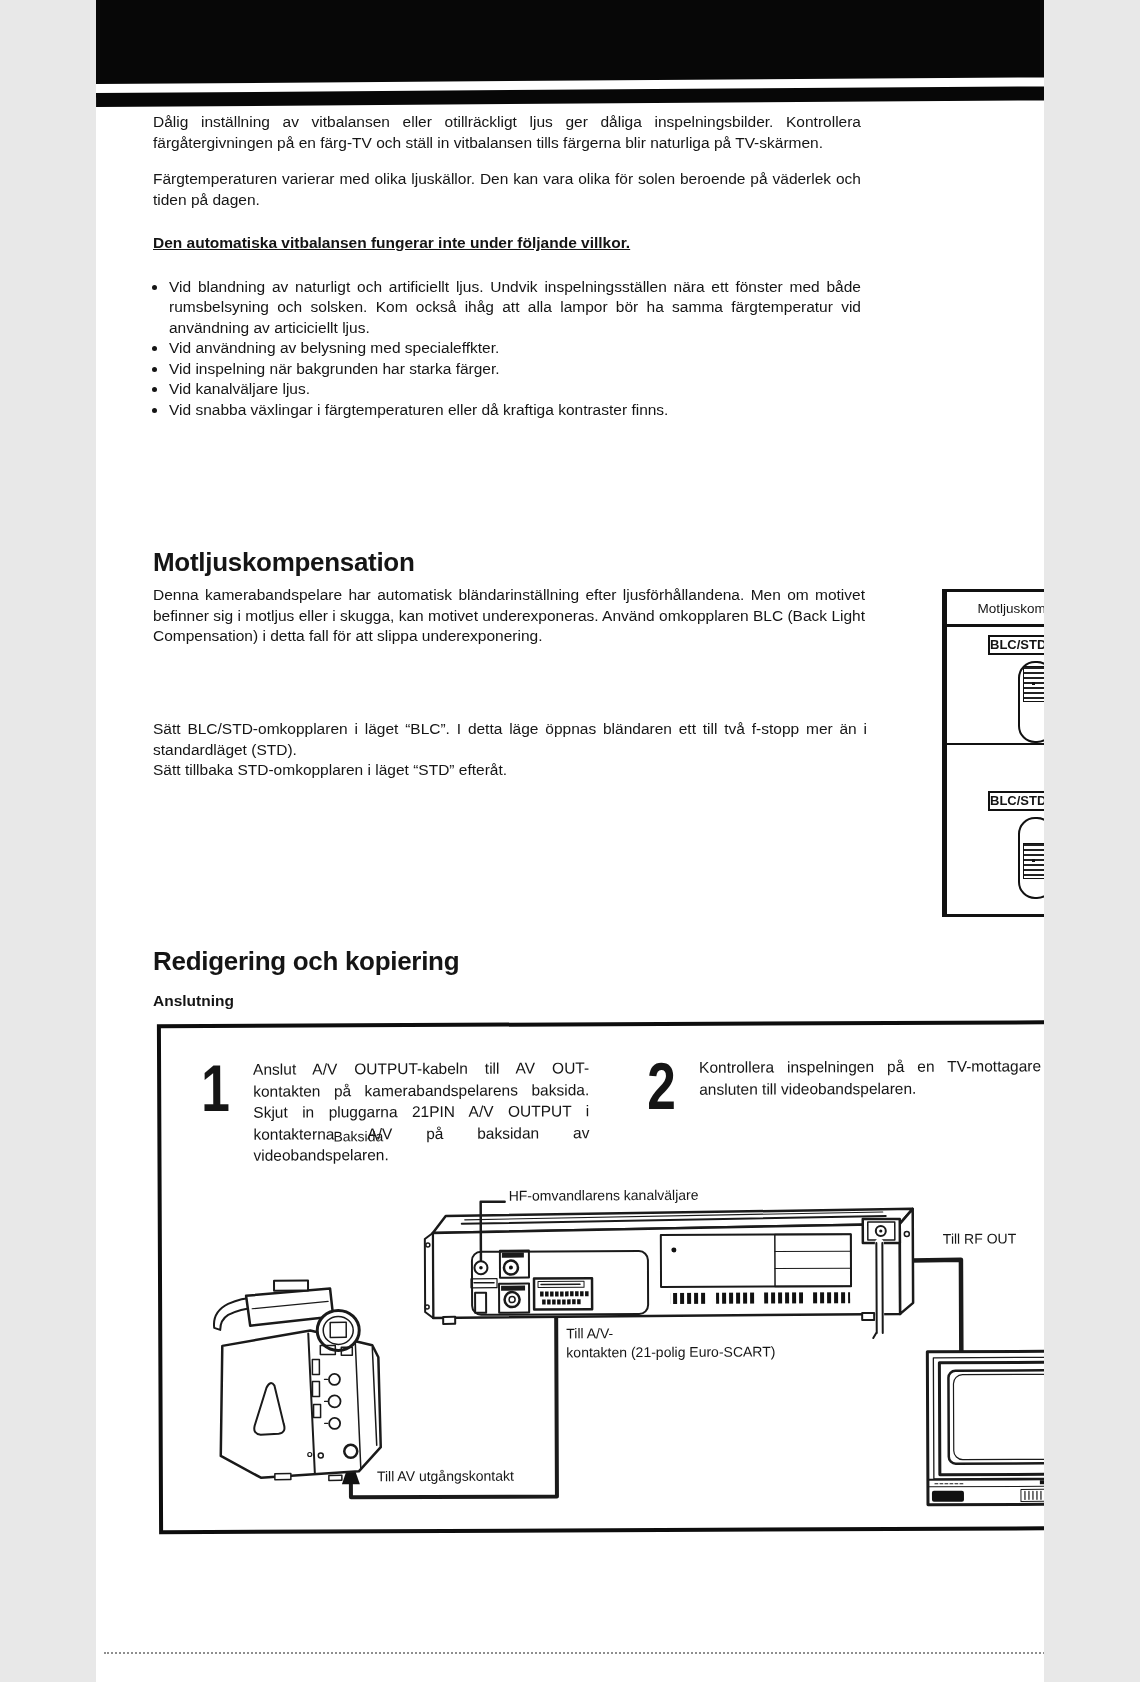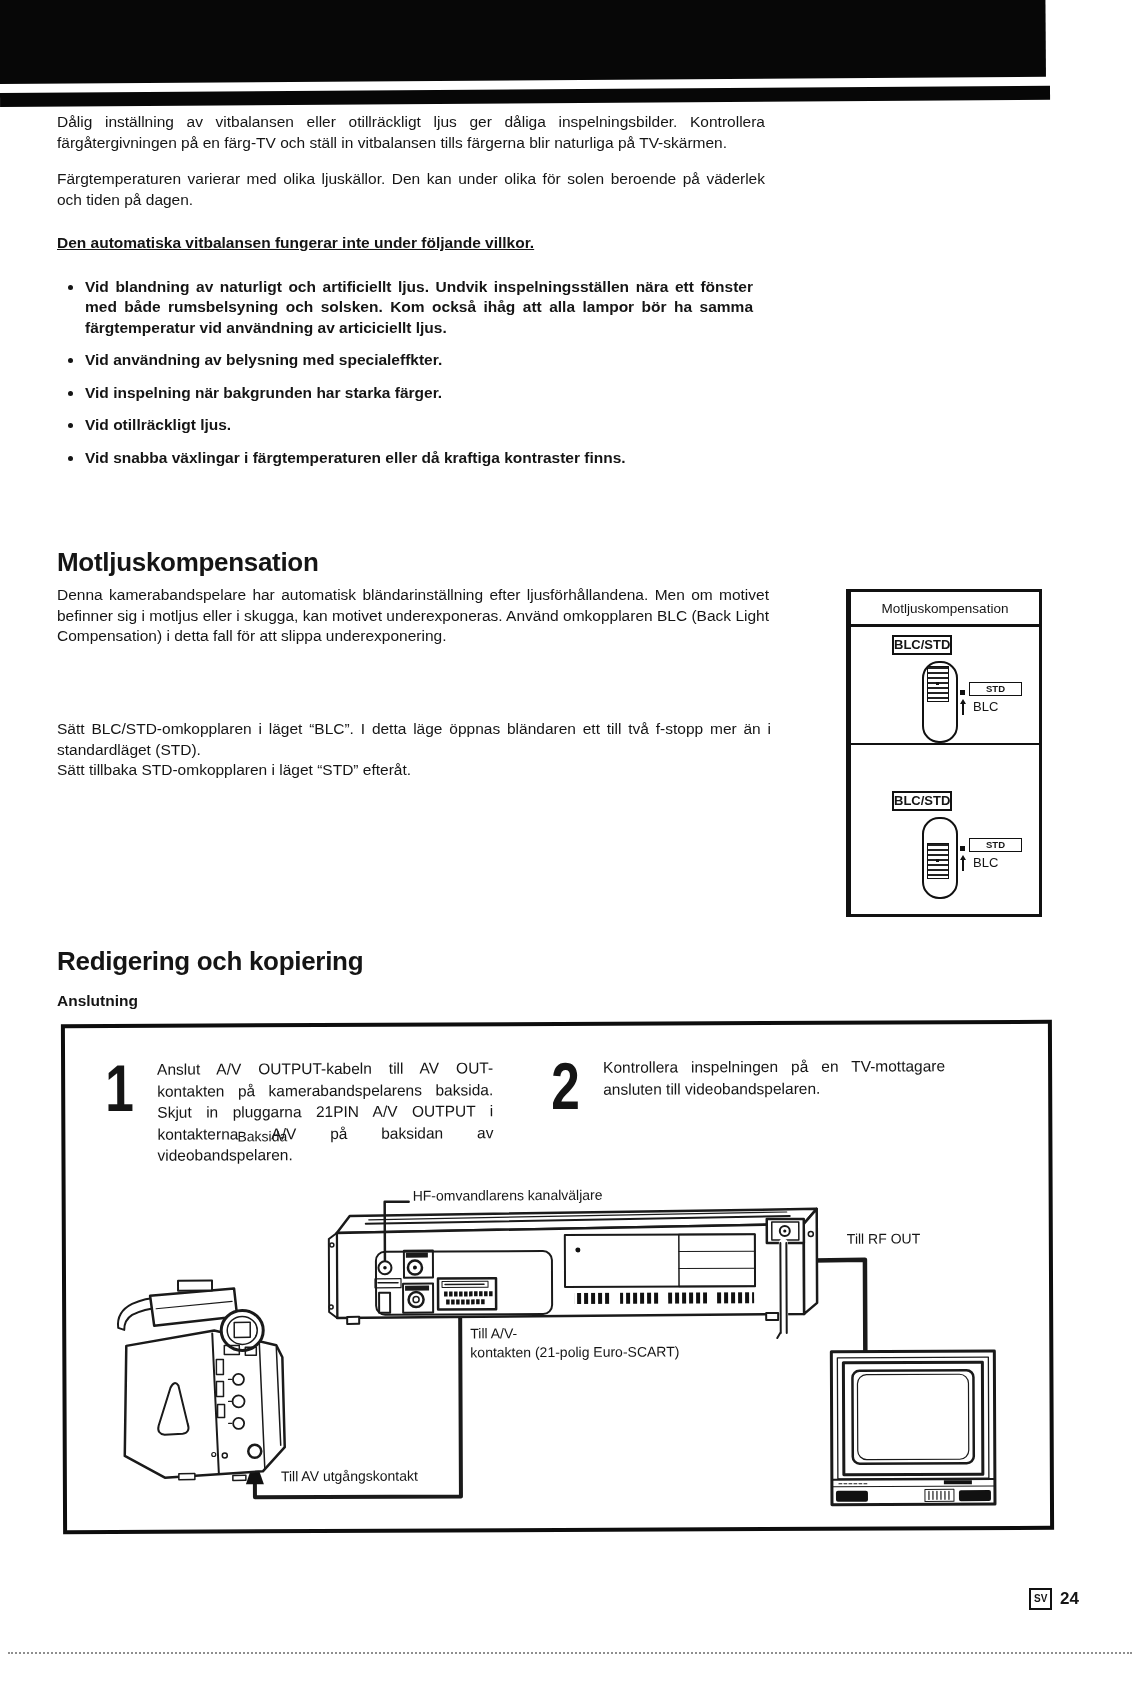--- a/index.html
+++ b/index.html
@@ -1,29 +1,29 @@
 <!DOCTYPE html>
 <html><head>
 <meta charset="utf-8">
 <style>
   html,body{margin:0;padding:0;background:#e8e8e8;}
-  #page{position:relative;width:1140px;height:1682px;background:#fff;overflow:hidden;
+  #page{position:relative;width:948px;height:1682px;background:#fff;overflow:hidden;
         font-family:"Liberation Sans",sans-serif;color:#151515;margin:0 auto;}
   
   .bar-top{position:absolute;left:0;top:-6px;width:1046px;height:90px;background:#070707;
            transform:rotate(-0.4deg);transform-origin:0 100%;}
   .bar-thin{position:absolute;left:0;top:93px;width:1050px;height:14px;background:#070707;
            transform:rotate(-0.4deg);transform-origin:0 0;}
   
   .txt{font-size:15.5px;line-height:20.5px;text-align:justify;}
   #intro{position:absolute;left:57px;top:112px;width:708px;}
   #intro .p2{margin-top:16px;}
   #intro .cond{margin-top:23px;font-weight:bold;text-align:left;text-decoration:underline;}
   #intro ul{margin:23px 0 0 0;padding-left:15px;list-style:disc outside;}
-  #intro li{margin:12px;padding-left:1px;font-weight:bold;}
+  #intro li{margin:0;padding-left:1px;}
   .h2{position:absolute;left:57px;font-size:26px;font-weight:bold;letter-spacing:-0.3px;}
   #bl-p1{position:absolute;left:57px;top:585px;width:712px;}
   #bl-p2{position:absolute;left:57px;top:719px;width:714px;}
   #h-ansl{position:absolute;left:57px;top:992px;font-size:15.5px;font-weight:bold;}
   
   #panel{position:absolute;left:846px;top:589px;width:188px;height:322px;
          border:3px solid #111;border-left-width:5px;background:#fff;}
   #panel .ph{height:32px;border-bottom:3px solid #111;display:flex;align-items:center;
          justify-content:center;font-size:13.5px;}
   .cell{position:relative;}
@@ -62,27 +62,27 @@
 </head>
 <body>
 
 <div id="page">
 
   <div class="bar-top"></div>
   <div class="bar-thin"></div>
 
   <div id="intro" class="txt">
     <div class="p1">Dålig inställning av vitbalansen eller otillräckligt ljus ger dåliga inspelningsbilder. Kontrollera färgåtergivningen på en färg-TV och ställ in vitbalansen tills färgerna blir naturliga på TV-skärmen.</div>
-    <div class="p2">Färgtemperaturen varierar med olika ljuskällor. Den kan under olika för solen beroende på väderlek och tiden på dagen.</div>
+    <div class="p2">Färgtemperaturen varierar med olika ljuskällor. Den kan vara olika för solen beroende på väderlek och tiden på dagen.</div>
     <div class="cond">Den automatiska vitbalansen fungerar inte under följande villkor.</div>
     <ul>
       <li>Vid blandning av naturligt och artificiellt ljus. Undvik inspelningsställen nära ett fönster med både rumsbelsyning och solsken. Kom också ihåg att alla lampor bör ha samma färgtemperatur vid användning av articiciellt ljus.</li>
       <li>Vid användning av belysning med specialeffkter.</li>
       <li>Vid inspelning när bakgrunden har starka färger.</li>
-      <li>Vid otillräckligt ljus.</li>
+      <li>Vid kanalväljare ljus.</li>
       <li>Vid snabba växlingar i färgtemperaturen eller då kraftiga kontraster finns.</li>
     </ul>
   </div>
 
   <div class="h2" style="top:547px">Motljuskompensation</div>
   <div id="bl-p1" class="txt">Denna kamerabandspelare har automatisk bländarinställning efter ljusförhållandena. Men om motivet befinner sig i motljus eller i skugga, kan motivet underexponeras. Använd omkopplaren BLC (Back Light Compensation) i detta fall för att slippa underexponering.</div>
   <div id="bl-p2" class="txt">
     <div>Sätt BLC/STD-omkopplaren i läget “BLC”. I detta läge öppnas bländaren ett till två f-stopp mer än i standardläget (STD).</div>
     <div style="text-align:left">Sätt tillbaka STD-omkopplaren i läget “STD” efteråt.</div>
   </div>

